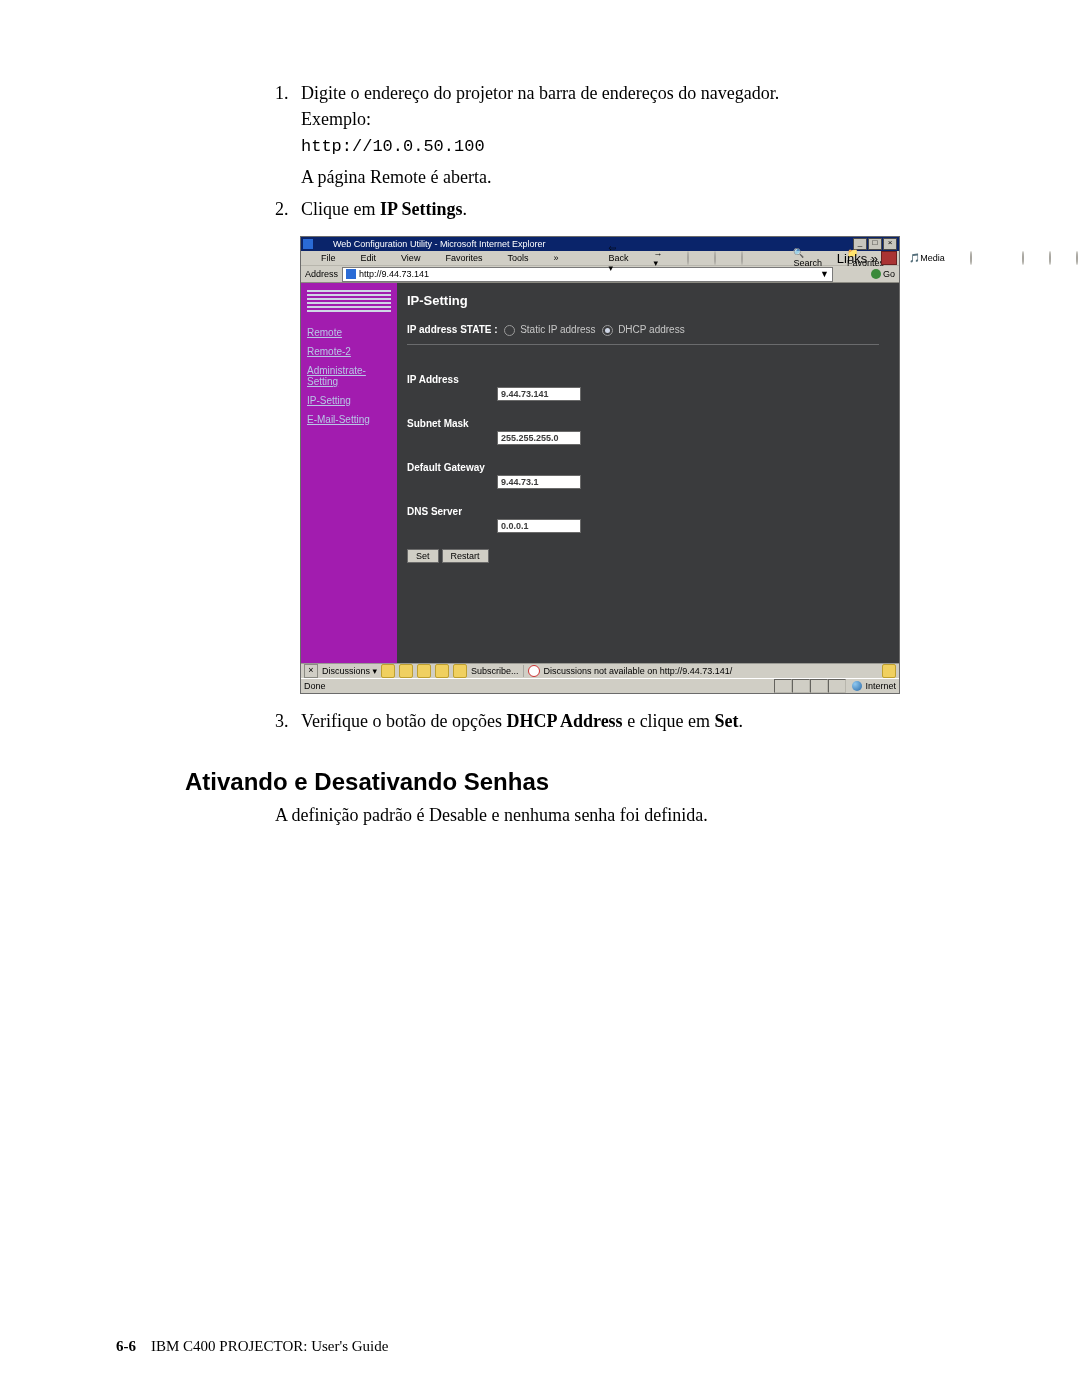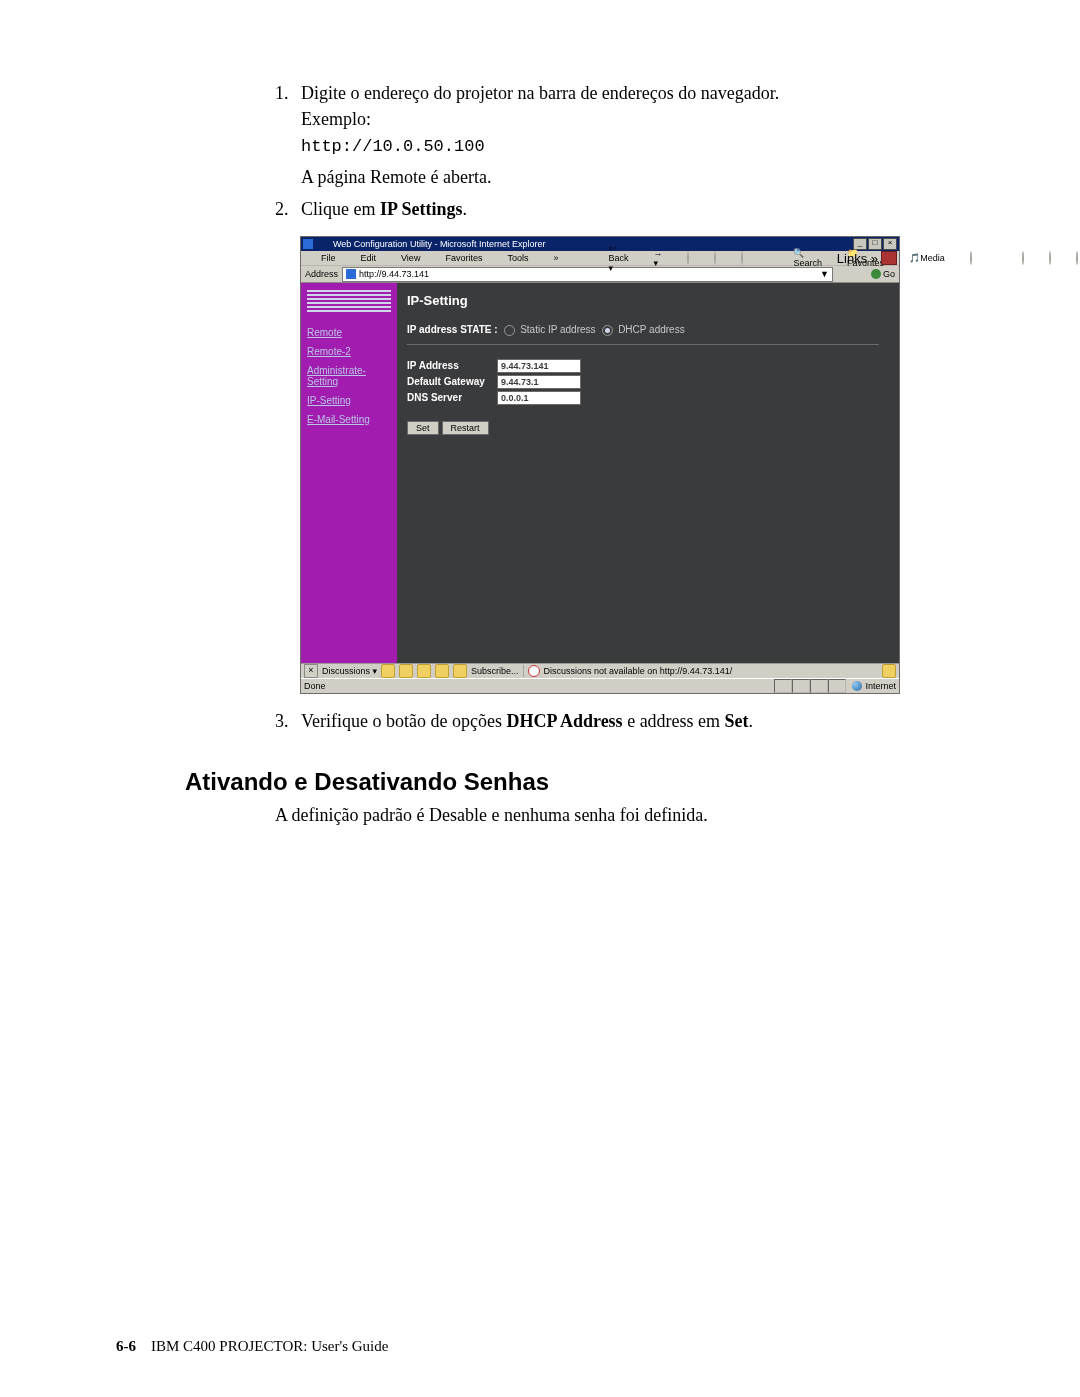--- a/index.html
+++ b/index.html
@@ -206,21 +206,21 @@
     border-top:1px solid #6a6b6d; margin:4px 0 14px 0; width:96%;
   }
   .frow {
     display:flex; align-items:center; gap:6px; margin:2px 0;
     font-size:10px; font-weight:700; color:#fff;
   }
   .frow .lbl { width: 84px; }
   .finput {
     width: 84px; height:14px; background:#fff; border:1px solid #6a6a6a;
     color:#3a3a3a; font-size:9px; padding:0 3px; box-sizing:border-box;
-    display:flex; align-items:center;
+    display:flex; align-items:center;margin-top:28px;
   }
   .btns { margin-top:16px; display:flex; gap:3px; }
   .gbtn {
     background:#d0cec5; border:1px solid #6a6a6a; color:#000;
     font-size:9px; padding:1px 8px;
   }
 
   .discbar {
     height:14px; background:#d0cec5; border-top:1px solid #9a9a94;
     display:flex; align-items:center; font-size:9px; padding:0 3px; gap:4px;
@@ -350,20 +350,26 @@
             <span class="dim">Static IP address</span>
             <span class="radio sel"></span>
             <span class="dim">DHCP address</span>
           </div>
           <div class="hr"></div>
 
           <div class="frow">
             <div class="lbl">IP Address</div>
             <div class="finput">
                 <span>9.44.73.141</span>
+              </div>
+          </div>
+          <div class="frow">
+            <div class="lbl">Subnet Mask</div>
+            <div class="finput">
+                <span>255.255.255.0</span>
               </div>
           </div>
           <div class="frow">
             <div class="lbl">Default Gateway</div>
             <div class="finput">
                 <span>9.44.73.1</span>
               </div>
           </div>
           <div class="frow">
             <div class="lbl">DNS Server</div>
@@ -412,21 +418,21 @@
           </div>
         </div>
       </div>
 
     </div>
   </div>
 
   <div class="body-text ol-row">
     <div class="ol-num">3.</div>
     <div class="ol-txt">
-      <span>Verifique o botão de opções </span><b>DHCP Address</b><span> e address em </span><b>Set</b><span>.</span>
+      <span>Verifique o botão de opções </span><b>DHCP Address</b><span> e clique em </span><b>Set</b><span>.</span>
     </div>
   </div>
 
   <div class="section-heading">Ativando e Desativando Senhas</div>
   <div class="section-para body-text">A definição padrão é Desable e nenhuma senha foi definida.</div>
 
   <div class="footer">
     <span class="pg">6-6</span>
     &nbsp;&nbsp;
     <span>IBM C400 PROJECTOR: User's Guide</span>

